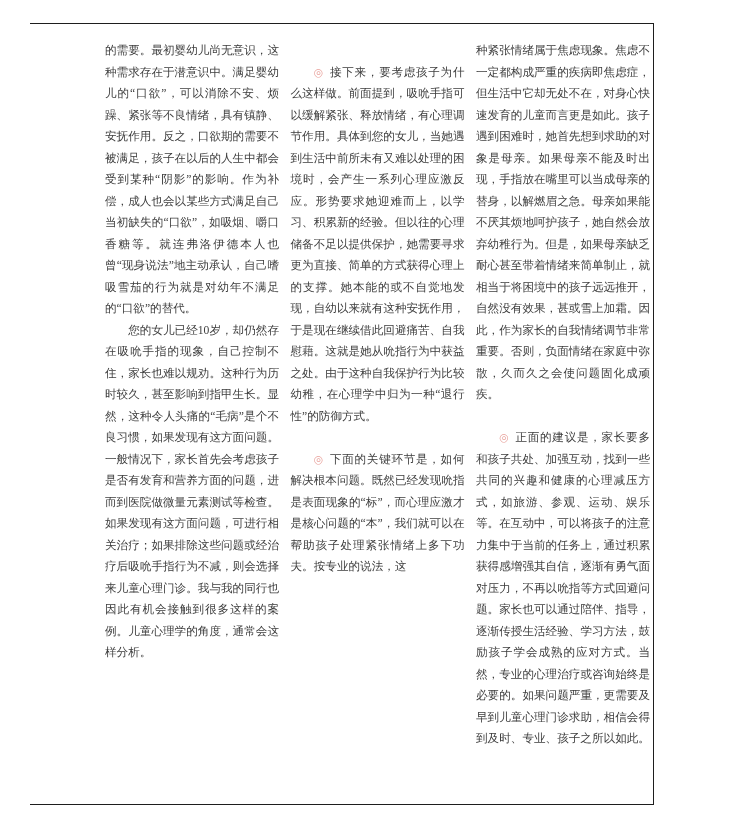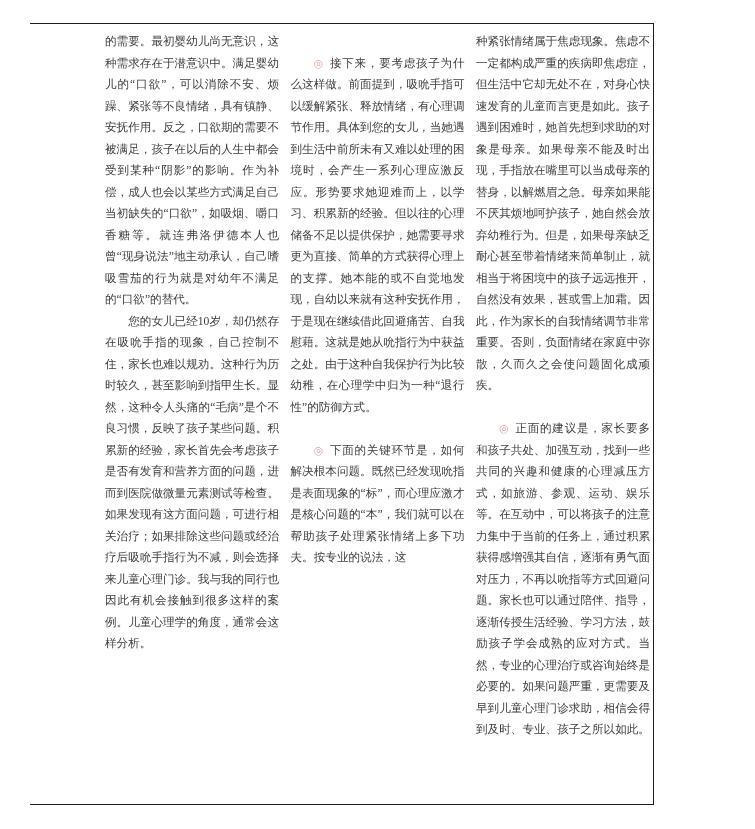--- a/index.html
+++ b/index.html
@@ -8,21 +8,21 @@
     font-family:"Liberation Serif","DejaVu Serif",serif;
   }
   .frame{
     position:absolute;left:30px;top:23px;width:624px;height:782px;
     border-top:1.5px solid #1e1e1e;
     border-right:1.5px solid #1e1e1e;
     border-bottom:1.5px solid #1e1e1e;
     box-sizing:border-box;
   }
   .cols{
-    position:absolute;left:105px;top:31px;width:545px;
+    position:absolute;left:105px;top:40px;width:545px;
     display:flex;justify-content:space-between;
   }
   .col{
     width:174px;
     font-size:11.6px;line-height:21.5px;color:#3d3d3d;
     text-align:justify;text-justify:inter-ideograph;
     word-break:break-all;
   }
   p.blk{margin:0;padding:0;}
   p.para,p.bullet,p.last{text-indent:2em;}
@@ -38,21 +38,21 @@
 </style>
 </head>
 <body>
 
 <div class="frame"></div>
 
 <div class="cols">
 
   <div class="col">
     <p class="blk cont">的需要。最初婴幼儿尚无意识，这种需求存在于潜意识中。满足婴幼儿的“口欲”，可以消除不安、烦躁、紧张等不良情绪，具有镇静、安抚作用。反之，口欲期的需要不被满足，孩子在以后的人生中都会受到某种“阴影”的影响。作为补偿，成人也会以某些方式满足自己当初缺失的“口欲”，如吸烟、嚼口香糖等。就连弗洛伊德本人也曾“现身说法”地主动承认，自己嗜吸雪茄的行为就是对幼年不满足的“口欲”的替代。</p>
-    <p class="blk para">您的女儿已经10岁，却仍然存在吸吮手指的现象，自己控制不住，家长也难以规劝。这种行为历时较久，甚至影响到指甲生长。显然，这种令人头痛的“毛病”是个不良习惯，反映了孩子某些问题。积累新的经验，家长首先会考虑孩子是否有发育和营养方面的问题，进而到医院做微量元素测试等检查。如果发现有这方面问题，可进行相关治疗；如果排除这些问题或经治疗后吸吮手指行为不减，则会选择来儿童心理门诊。我与我的同行也因此有机会接触到很多这样的案例。儿童心理学的角度，通常会这样分析。</p>
+    <p class="blk para">您的女儿已经10岁，却仍然存在吸吮手指的现象，自己控制不住，家长也难以规劝。这种行为历时较久，甚至影响到指甲生长。显然，这种令人头痛的“毛病”是个不良习惯，如果发现有这方面问题。一般情况下，家长首先会考虑孩子是否有发育和营养方面的问题，进而到医院做微量元素测试等检查。如果发现有这方面问题，可进行相关治疗；如果排除这些问题或经治疗后吸吮手指行为不减，则会选择来儿童心理门诊。我与我的同行也因此有机会接触到很多这样的案例。儿童心理学的角度，通常会这样分析。</p>
   </div>
 
   <div class="col">
     <p class="blk bullet"><span class="marker">◎</span><span class="t">接下来，要考虑孩子为什么这样做。前面提到，吸吮手指可以缓解紧张、释放情绪，有心理调节作用。具体到您的女儿，当她遇到生活中前所未有又难以处理的困境时，会产生一系列心理应激反应。形势要求她迎难而上，以学习、积累新的经验。但以往的心理储备不足以提供保护，她需要寻求更为直接、简单的方式获得心理上的支撑。她本能的或不自觉地发现，自幼以来就有这种安抚作用，于是现在继续借此回避痛苦、自我慰藉。这就是她从吮指行为中获益之处。由于这种自我保护行为比较幼稚，在心理学中归为一种“退行性”的防御方式。</span></p>
     <p class="blk bullet"><span class="marker">◎</span><span class="t">下面的关键环节是，如何解决根本问题。既然已经发现吮指是表面现象的“标”，而心理应激才是核心问题的“本”，我们就可以在帮助孩子处理紧张情绪上多下功夫。按专业的说法，这</span></p>
   </div>
 
   <div class="col">
     <p class="blk cont">种紧张情绪属于焦虑现象。焦虑不一定都构成严重的疾病即焦虑症，但生活中它却无处不在，对身心快速发育的儿童而言更是如此。孩子遇到困难时，她首先想到求助的对象是母亲。如果母亲不能及时出现，手指放在嘴里可以当成母亲的替身，以解燃眉之急。母亲如果能不厌其烦地呵护孩子，她自然会放弃幼稚行为。但是，如果母亲缺乏耐心甚至带着情绪来简单制止，就相当于将困境中的孩子远远推开，自然没有效果，甚或雪上加霜。因此，作为家长的自我情绪调节非常重要。否则，负面情绪在家庭中弥散，久而久之会使问题固化成顽疾。</p>
     <p class="blk bullet"><span class="marker">◎</span><span class="t">正面的建议是，家长要多和孩子共处、加强互动，找到一些共同的兴趣和健康的心理减压方式，如旅游、参观、运动、娱乐等。在互动中，可以将孩子的注意力集中于当前的任务上，通过积累获得感增强其自信，逐渐有勇气面对压力，不再以吮指等方式回避问题。家长也可以通过陪伴、指导，逐渐传授生活经验、学习方法，鼓励孩子学会成熟的应对方式。当然，专业的心理治疗或咨询始终是必要的。如果问题严重，更需要及早到儿童心理门诊求助，相信会得到及时、专业、孩子之所以如此。</span></p>

